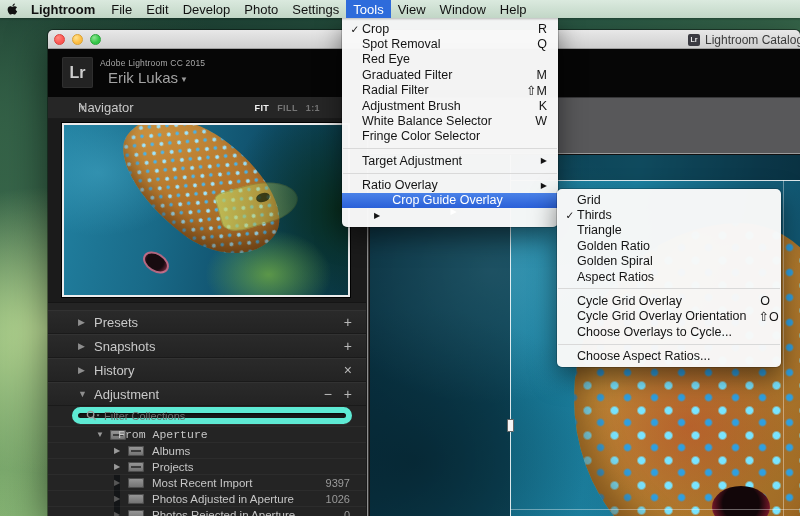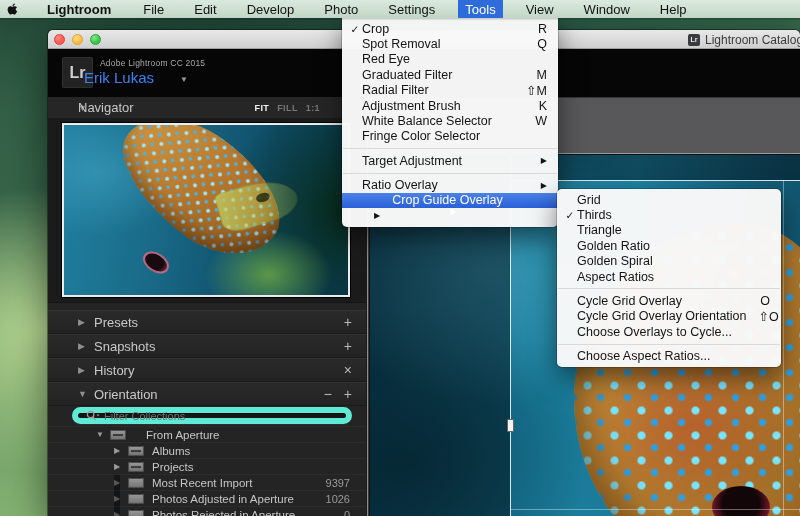--- a/index.html
+++ b/index.html
@@ -15,21 +15,21 @@
       linear-gradient(168deg, #16352c 0%, #2b5a45 22%, #4f7e52 45%, #7dab6e 70%, #8fbc7a 84%, #5d8a55 100%);
   }
 
   
   .menubar { position:absolute; left:0; top:0; width:800px; height:18px; z-index:60;
     background:linear-gradient(rgba(226,240,229,.96), rgba(200,220,204,.96));
     display:flex; align-items:center; font-size:13px; color:#111;
     box-shadow:0 1px 2px rgba(0,0,0,.25); }
   .apple { width:24px; height:18px; display:flex; align-items:center; justify-content:center; }
   .apple svg { width:13px; height:15px; fill:#111; }
-  .mb-item { height:18px; display:flex; align-items:center; padding:0 7px; white-space:nowrap;margin-left:16px; }
+  .mb-item { height:18px; display:flex; align-items:center; padding:0 7px; white-space:nowrap; }
   .mb-item.bold { font-weight:bold; padding-right:9px; }
   .mb-item.active { background:#2e6bdb; color:#fff; }
 
   
   .window { position:absolute; left:48px; top:30px; width:752px; height:486px;
     border-radius:5px 5px 0 0; overflow:hidden; background:#242424;
     box-shadow:0 14px 40px rgba(0,0,0,.55), 0 0 0 1px rgba(0,0,0,.4); }
   .titlebar { position:absolute; left:0; top:0; right:0; height:19px;
     background:linear-gradient(#e8e8e8,#cfcfcf); border-bottom:1px solid #9f9f9f; }
   .tl { position:absolute; top:4px; width:11px; height:11px; border-radius:50%; }
@@ -39,21 +39,21 @@
   .win-title { position:absolute; left:640px; top:0; height:19px; width:112px; overflow:hidden;
     display:flex; align-items:center; gap:5px; font-size:12px; color:#3a3a3a; white-space:nowrap; }
   .doc-icon { flex:0 0 auto; width:12px; height:12px; border-radius:2px; background:#3b3b42;
     color:#e8e8e8; font-size:7px; font-weight:bold; display:flex; align-items:center; justify-content:center; }
 
   .identity { position:absolute; left:0; top:19px; right:0; height:48px; background:#060606; }
   .lr-badge { position:absolute; left:14px; top:8px; width:31px; height:31px; background:#232323;
     border-radius:2px; color:#cfcfcf; font-size:16px; font-weight:bold;
     display:flex; align-items:center; justify-content:center; box-shadow:inset 0 0 0 1px #2f2f2f; }
   .id-appline { position:absolute; left:52px; top:9px; font-size:8.5px; color:#a8a8a8; letter-spacing:.2px; }
-  .id-user { position:absolute; left:36px; top:20px; font-size:15px; color:#3b82f6; }
+  .id-user { position:absolute; left:60px; top:20px; font-size:15px; color:#a3a3a3; }
   .id-caret { position:absolute; left:132px; top:26px; font-size:8px; color:#9a9a9a; }
 
   
   .panelcol { position:absolute; left:0; top:67px; width:318px; bottom:0; background:#242424; }
   .splitter { position:absolute; left:318px; top:67px; width:3px; bottom:0; background:#8f8f8f;
     border-left:1px solid #1a1a1a; border-right:1px solid #3a3a3a; }
 
   .nav-header { position:absolute; left:0; top:0; right:0; height:22px; background:#262626;
     border-bottom:1px solid #1c1c1c; }
   .nav-tri { position:absolute; left:30px; top:6px; font-size:9px; color:#8f8f8f; }
@@ -106,21 +106,21 @@
     display:flex; align-items:center; padding:0 8px; gap:4px; }
   .mag { width:14px; height:12px; flex:0 0 auto; }
   .filter-input { flex:1; background:transparent; border:none; outline:none;
     font-size:11px; color:#bbb; font-family:"Liberation Sans", sans-serif; }
   .filter-input::placeholder { color:#6e6e6e; }
 
   .tree { position:absolute; left:0; top:329px; right:0; }
   .trow { position:relative; height:16px; line-height:16px; border-top:1px solid rgba(255,255,255,.04); }
   .ttri { position:absolute; top:0; font-size:8px; color:#9a9a9a; }
   .ttri.dim { color:#565656; }
-  .lvl0 .ttri { left:48px; }  .lvl0 .ticon { left:62px; }  .lvl0 .tlabel { left:98px; }
+  .lvl0 .ttri { left:48px; }  .lvl0 .ticon { left:62px; }  .lvl0 .tlabel { left:70px;font-family:Liberation Mono, monospace; }
   .lvl1 .ttri { left:66px; }  .lvl1 .ticon { left:80px; }  .lvl1 .tlabel { left:104px; }
   .ticon { position:absolute; top:3px; width:16px; height:10px; border-radius:2px;
     background:linear-gradient(#9a9a9a,#6f6f6f); box-shadow:inset 0 0 0 1px #4c4c4c; }
   .ticon.set::after { content:""; position:absolute; left:3px; right:3px; top:4px; height:2px; background:#3c3c3c; }
   .tlabel { position:absolute; font-size:11.5px; color:#c6c6c6; white-space:nowrap; }
   .tcount { position:absolute; right:16px; font-size:11px; color:#9a9a9a; }
 
   
   .main { position:absolute; left:321px; top:67px; right:0; bottom:0; background:#101010; }
   .grayband { position:absolute; left:1px; top:0; right:0; height:57px; background:#58585a;
@@ -228,21 +228,21 @@
         </div>
         <div class="phead">
           <span class="ptri">▶</span>
           <span class="plabel">History</span>
           <span class="pacts">
             <span class="pact">×</span>
           </span>
         </div>
         <div class="phead">
           <span class="ptri">▼</span>
-          <span class="plabel">Orientation</span>
+          <span class="plabel">Adjustment</span>
           <span class="pacts">
             <span class="pact">−</span>
             <span class="pact">+</span>
           </span>
         </div>
       </div>
     <div class="filter-box">
       <svg class="mag" viewBox="0 0 14 12">
         <circle cx="4.6" cy="4.6" r="3.2" fill="none" stroke="#9a9a9a" stroke-width="1.4"></circle>
         <line x1="7" y1="7" x2="9.6" y2="10" stroke="#9a9a9a" stroke-width="1.4"></line>

